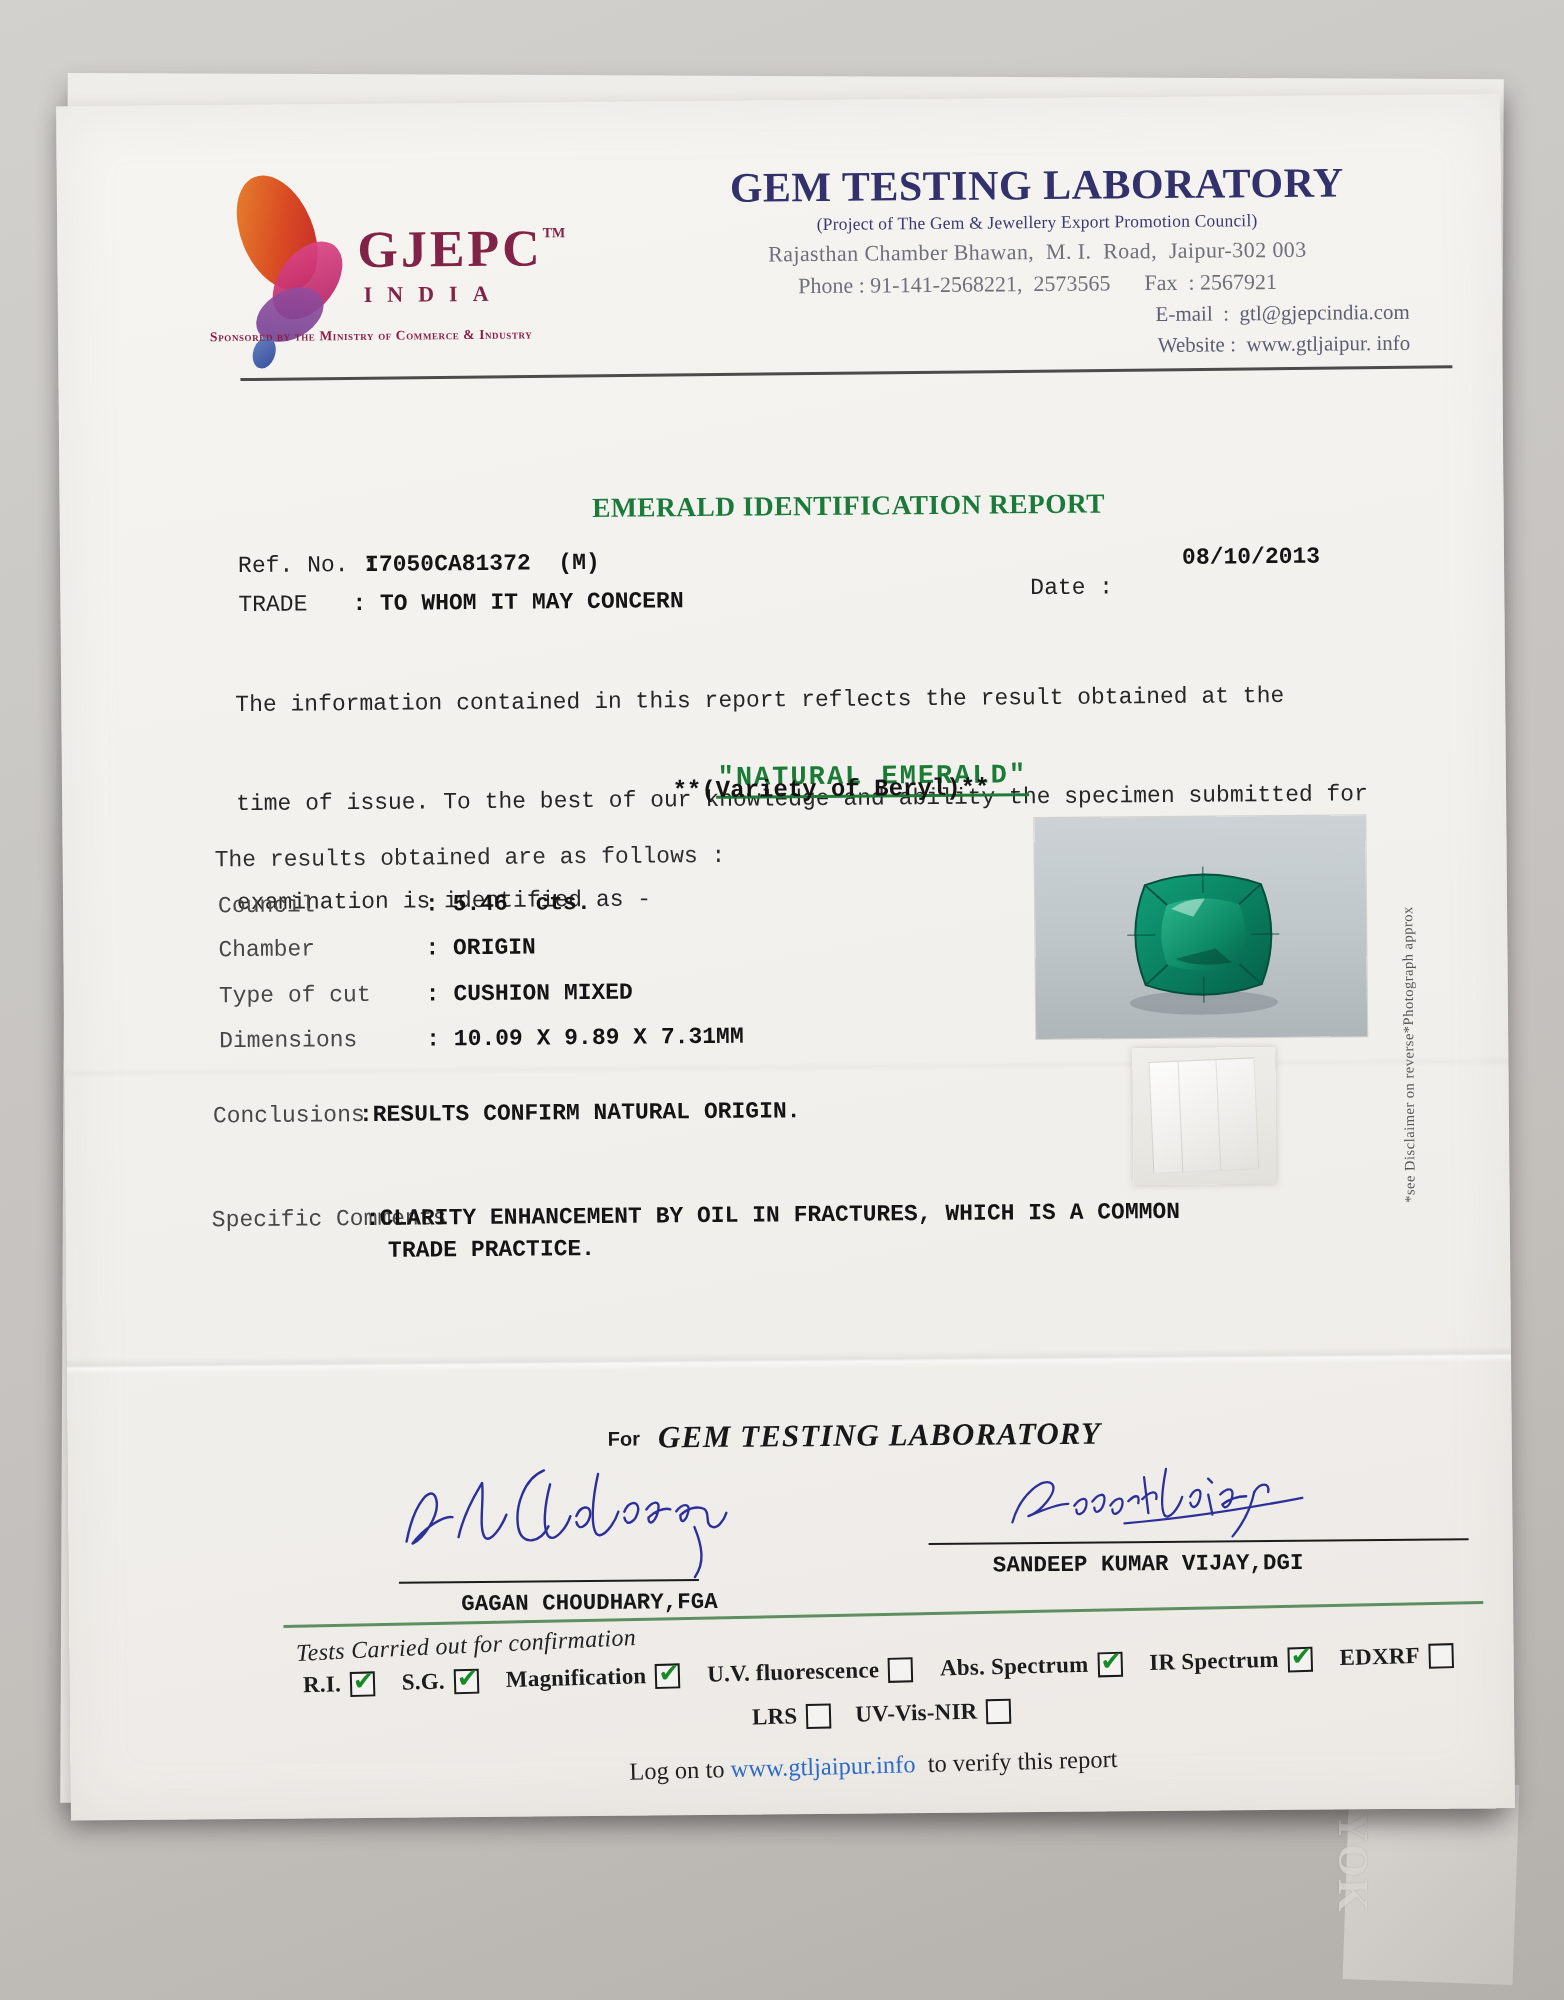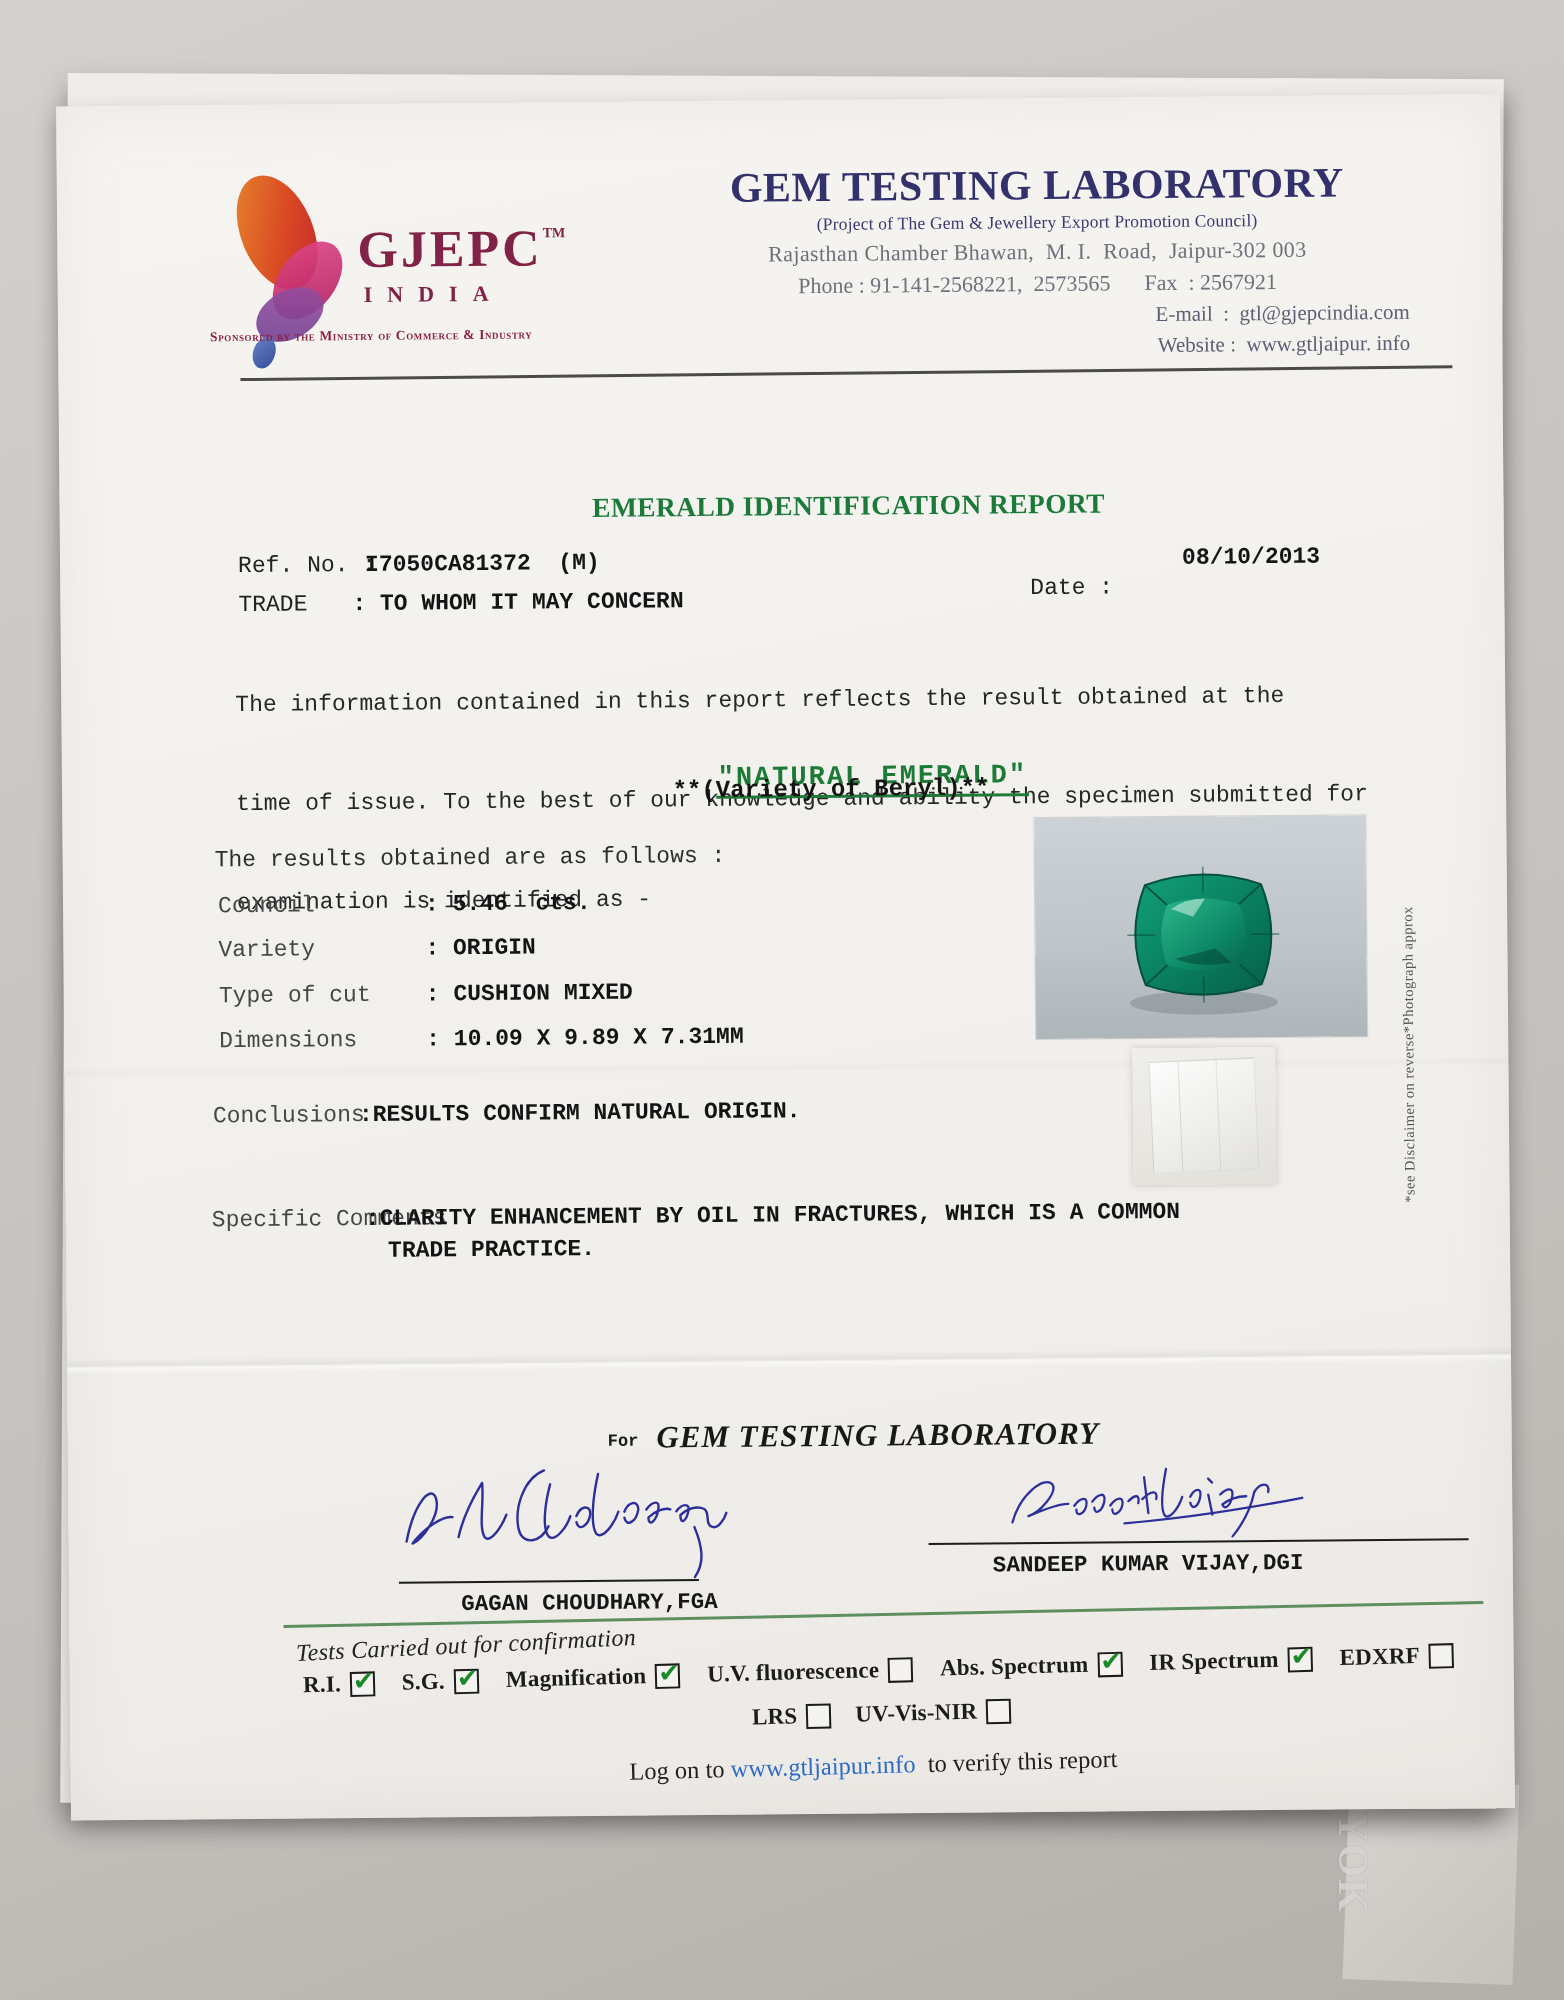--- a/index.html
+++ b/index.html
@@ -76,21 +76,21 @@
     background:linear-gradient(150deg,rgba(255,255,255,.85),rgba(226,225,220,.6));
     border:1px solid rgba(150,150,145,.25);transform:rotate(-2deg);}
   .crystal:before{content:"";position:absolute;left:28px;top:0;bottom:0;width:1px;background:rgba(120,120,115,.22);}
   .crystal:after{content:"";position:absolute;left:66px;top:0;bottom:0;width:1px;background:rgba(120,120,115,.16);}
   .photo-caption{position:absolute;left:1336px;top:738px;height:370px;
     writing-mode:vertical-rl;transform:rotate(180deg);color:#555;font-size:14.5px;
     font-family:"Liberation Serif",serif;letter-spacing:.5px;}
 
   
   .signoff-head{position:absolute;left:540px;top:1318px;}
-  .for-word{font-family:Liberation Mono, monospace;font-weight:bold;font-size:17px;color:#1a1a1a;vertical-align:2px;}
+  .for-word{font-family:Liberation Sans, sans-serif;font-weight:bold;font-size:20px;color:#1a1a1a;vertical-align:2px;}
   .org-word{font-family:"Liberation Serif",serif;font-weight:bold;font-style:italic;font-size:31px;color:#181818;letter-spacing:1px;margin-left:14px;}
   .sig-left{position:absolute;left:330px;top:1352px;width:330px;}
   .sig-right{position:absolute;left:860px;top:1366px;width:560px;}
   .sig-underline{height:2px;background:#1c1c1c;}
   .sig-name{font-family:"Liberation Mono","DejaVu Sans Mono",monospace;font-weight:bold;font-size:22.5px;color:#161616;white-space:pre;margin-top:8px;}
   .sig-left .sig-name{margin-left:62px;}
   .sig-right .sig-name{margin-left:64px;}
   .sig-svg{display:block;}
 
   
@@ -183,21 +183,21 @@
     </div>
     <div class="variety mono monob">**(Variety of Beryl)**</div>
 
     <div class="results-head mono">The results obtained are as follows :</div>
 
     <div>
       <span class="tlabel mono" style="top:788px">Council</span>
       <span class="tvalue mono monob" style="top:788px">: 5.46  cts.</span>
     </div>
     <div>
-      <span class="tlabel mono" style="top:832px">Variety</span>
+      <span class="tlabel mono" style="top:832px">Chamber</span>
       <span class="tvalue mono monob" style="top:832px">: ORIGIN</span>
     </div>
     <div>
       <span class="tlabel mono" style="top:878px">Type of cut</span>
       <span class="tvalue mono monob" style="top:878px">: CUSHION MIXED</span>
     </div>
     <div>
       <span class="tlabel mono" style="top:923px">Dimensions</span>
       <span class="tvalue mono monob" style="top:923px">: 10.09 X 9.89 X 7.31MM</span>
     </div>

